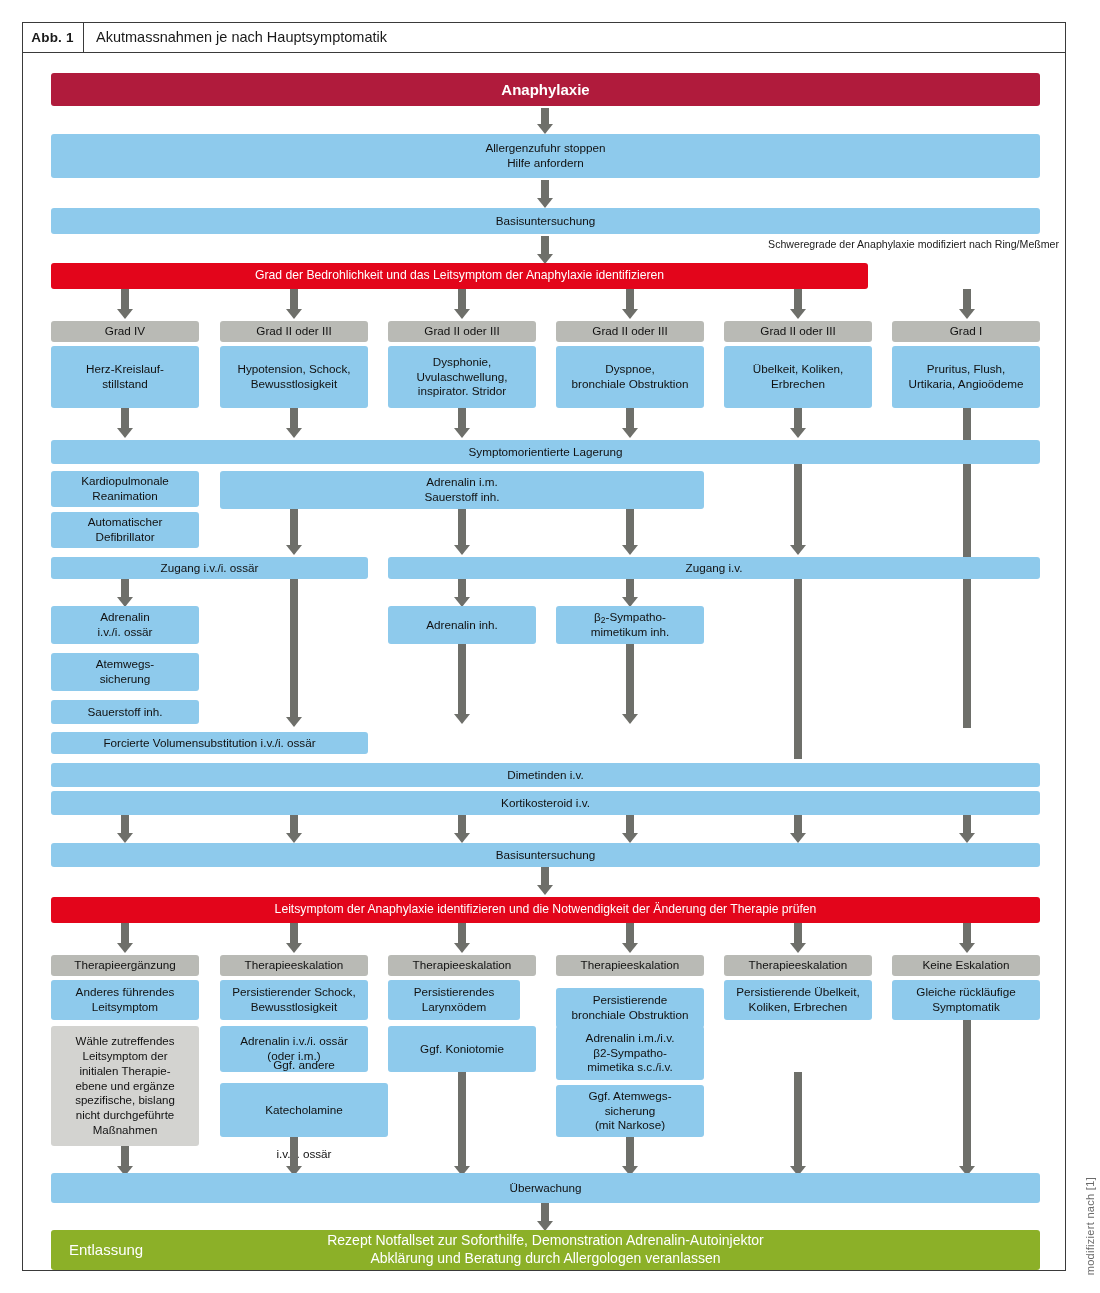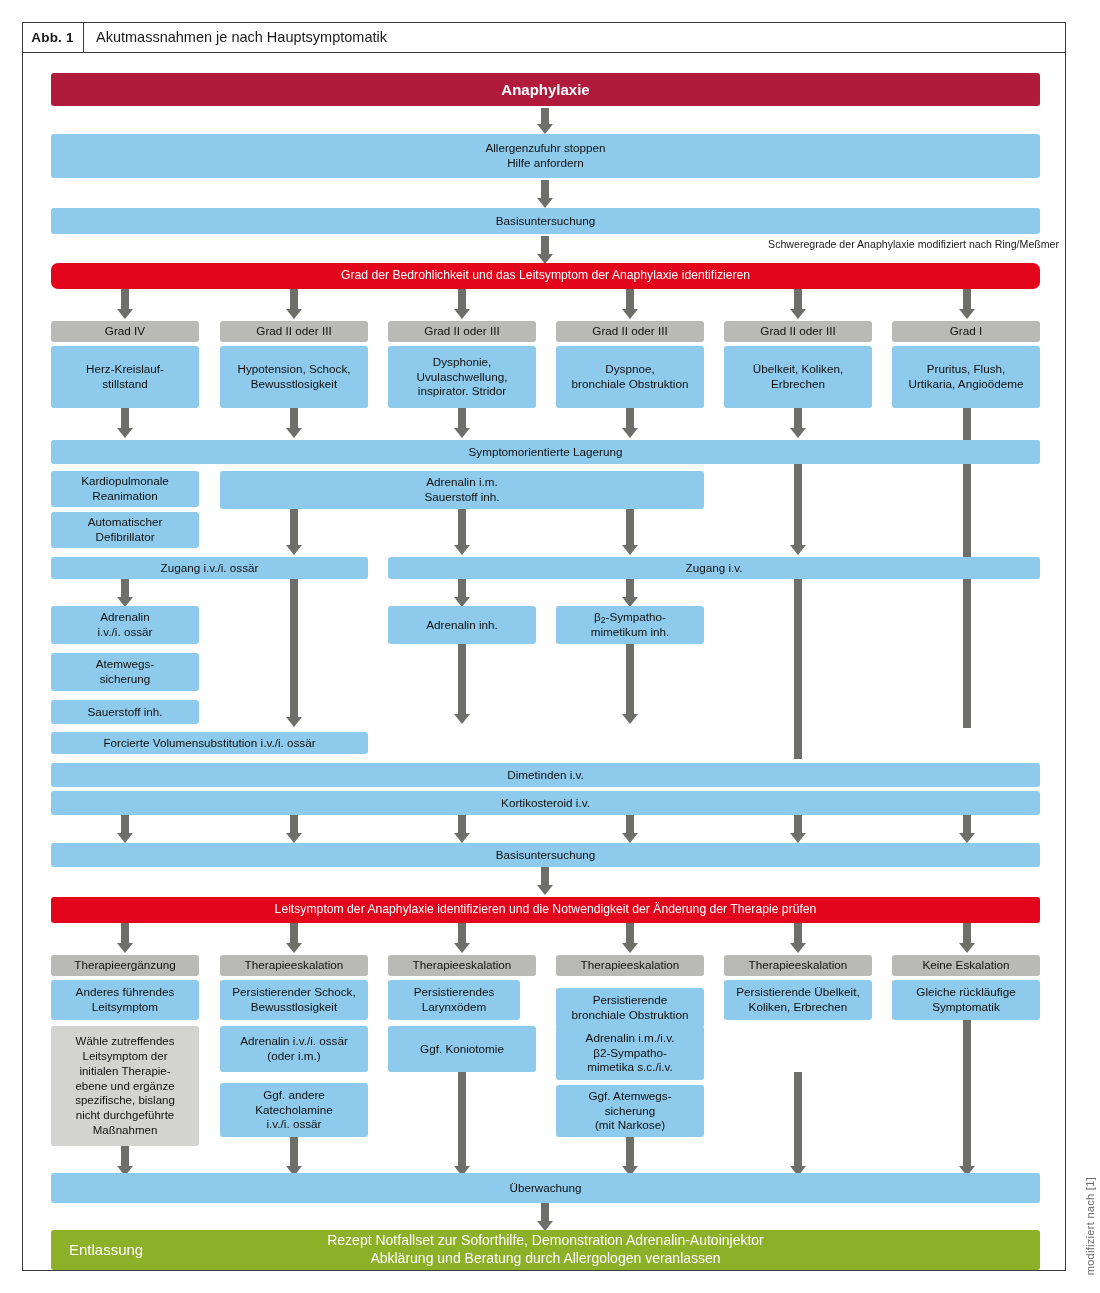--- a/index.html
+++ b/index.html
@@ -67,21 +67,21 @@
   <div class="conn" style="left:541px;top:180px;width:8px;height:20px;"></div>
   <div class="arrowhead" style="left:537px;top:198px;"></div>
 
   <div class="node blue" style="left:51px;top:208px;width:989px;height:26px;">Basisuntersuchung</div>
 
   <div id="sidenote" style="right:41px;top:238px;">Schweregrade der Anaphylaxie modifiziert nach Ring/Meßmer</div>
 
   <div class="conn" style="left:541px;top:236px;width:8px;height:22px;"></div>
   <div class="arrowhead" style="left:537px;top:254px;"></div>
 
-  <div class="node red" style="left:51px;top:263px;width:989px;height:26px;border-radius:7px;">Grad der Bedrohlichkeit und das Leitsymptom der Anaphylaxie identifizieren</div>
+  <div class="node red" style="left:51px;top:263px;width:817px;height:26px;">Grad der Bedrohlichkeit und das Leitsymptom der Anaphylaxie identifizieren</div>
 
   <div class="conn" style="left:121px;top:289px;width:8px;height:22px;"></div>
   <div class="arrowhead" style="left:117px;top:309px;"></div>
   <div class="conn" style="left:290px;top:289px;width:8px;height:22px;"></div>
   <div class="arrowhead" style="left:286px;top:309px;"></div>
   <div class="conn" style="left:458px;top:289px;width:8px;height:22px;"></div>
   <div class="arrowhead" style="left:454px;top:309px;"></div>
   <div class="conn" style="left:626px;top:289px;width:8px;height:22px;"></div>
   <div class="arrowhead" style="left:622px;top:309px;"></div>
   <div class="conn" style="left:794px;top:289px;width:8px;height:22px;"></div>
@@ -269,21 +269,21 @@
 
   <div class="node blue" style="left:892px;top:980px;width:148px;height:40px;flex-direction:column;">
     <span>Gleiche rückläufige</span>
     <span>Symptomatik</span>
   </div>
 
   <div class="node blue" style="left:220px;top:1026px;width:148px;height:46px;flex-direction:column;">
     <span>Adrenalin i.v./i. ossär</span>
     <span>(oder i.m.)</span>
   </div>
-  <div class="node blue" style="left:220px;top:1083px;width:148px;height:54px;flex-direction:column;">
+  <div class="node blue" style="left:220px;top:1083px;width:168px;height:54px;flex-direction:column;gap:30px;">
     <span>Ggf. andere</span>
     <span>Katecholamine</span>
     <span>i.v./i. ossär</span>
   </div>
 
   <div class="node blue" style="left:388px;top:1026px;width:148px;height:46px;">Ggf. Koniotomie</div>
 
   <div class="node blue" style="left:556px;top:1026px;width:148px;height:54px;flex-direction:column;">
     <span>Adrenalin i.m./i.v.</span>
     <span>β2-Sympatho-</span>

